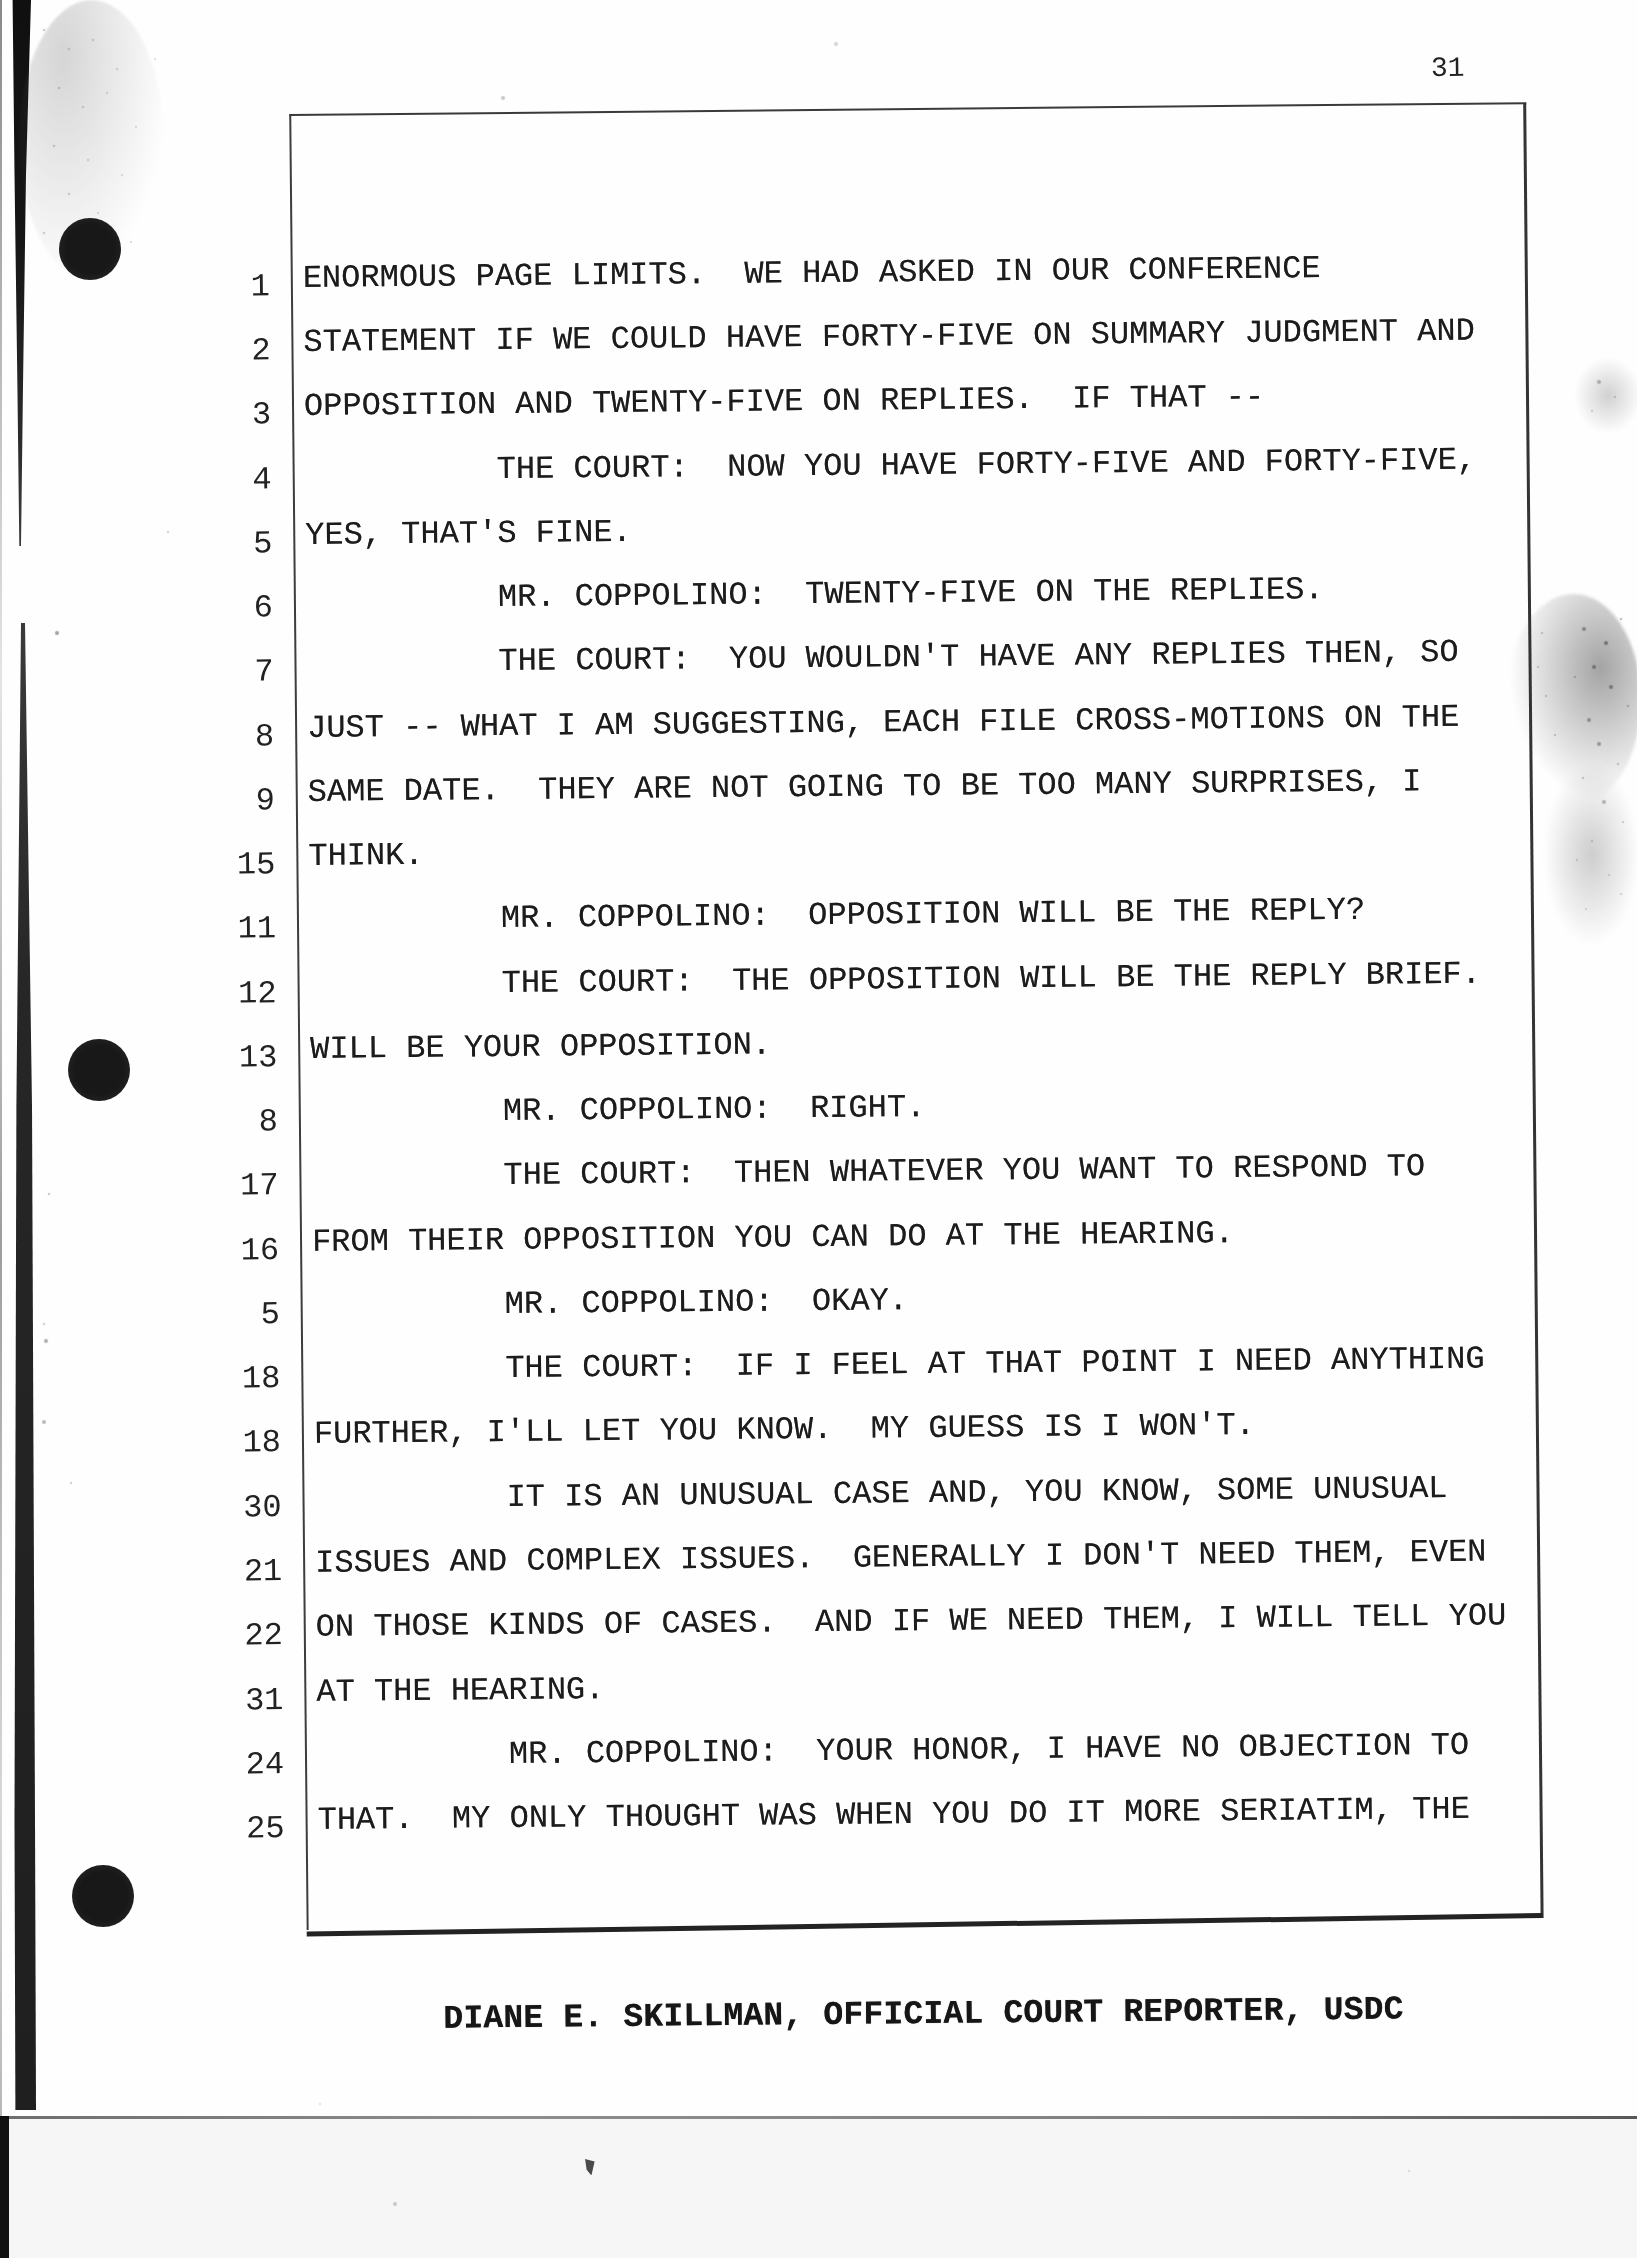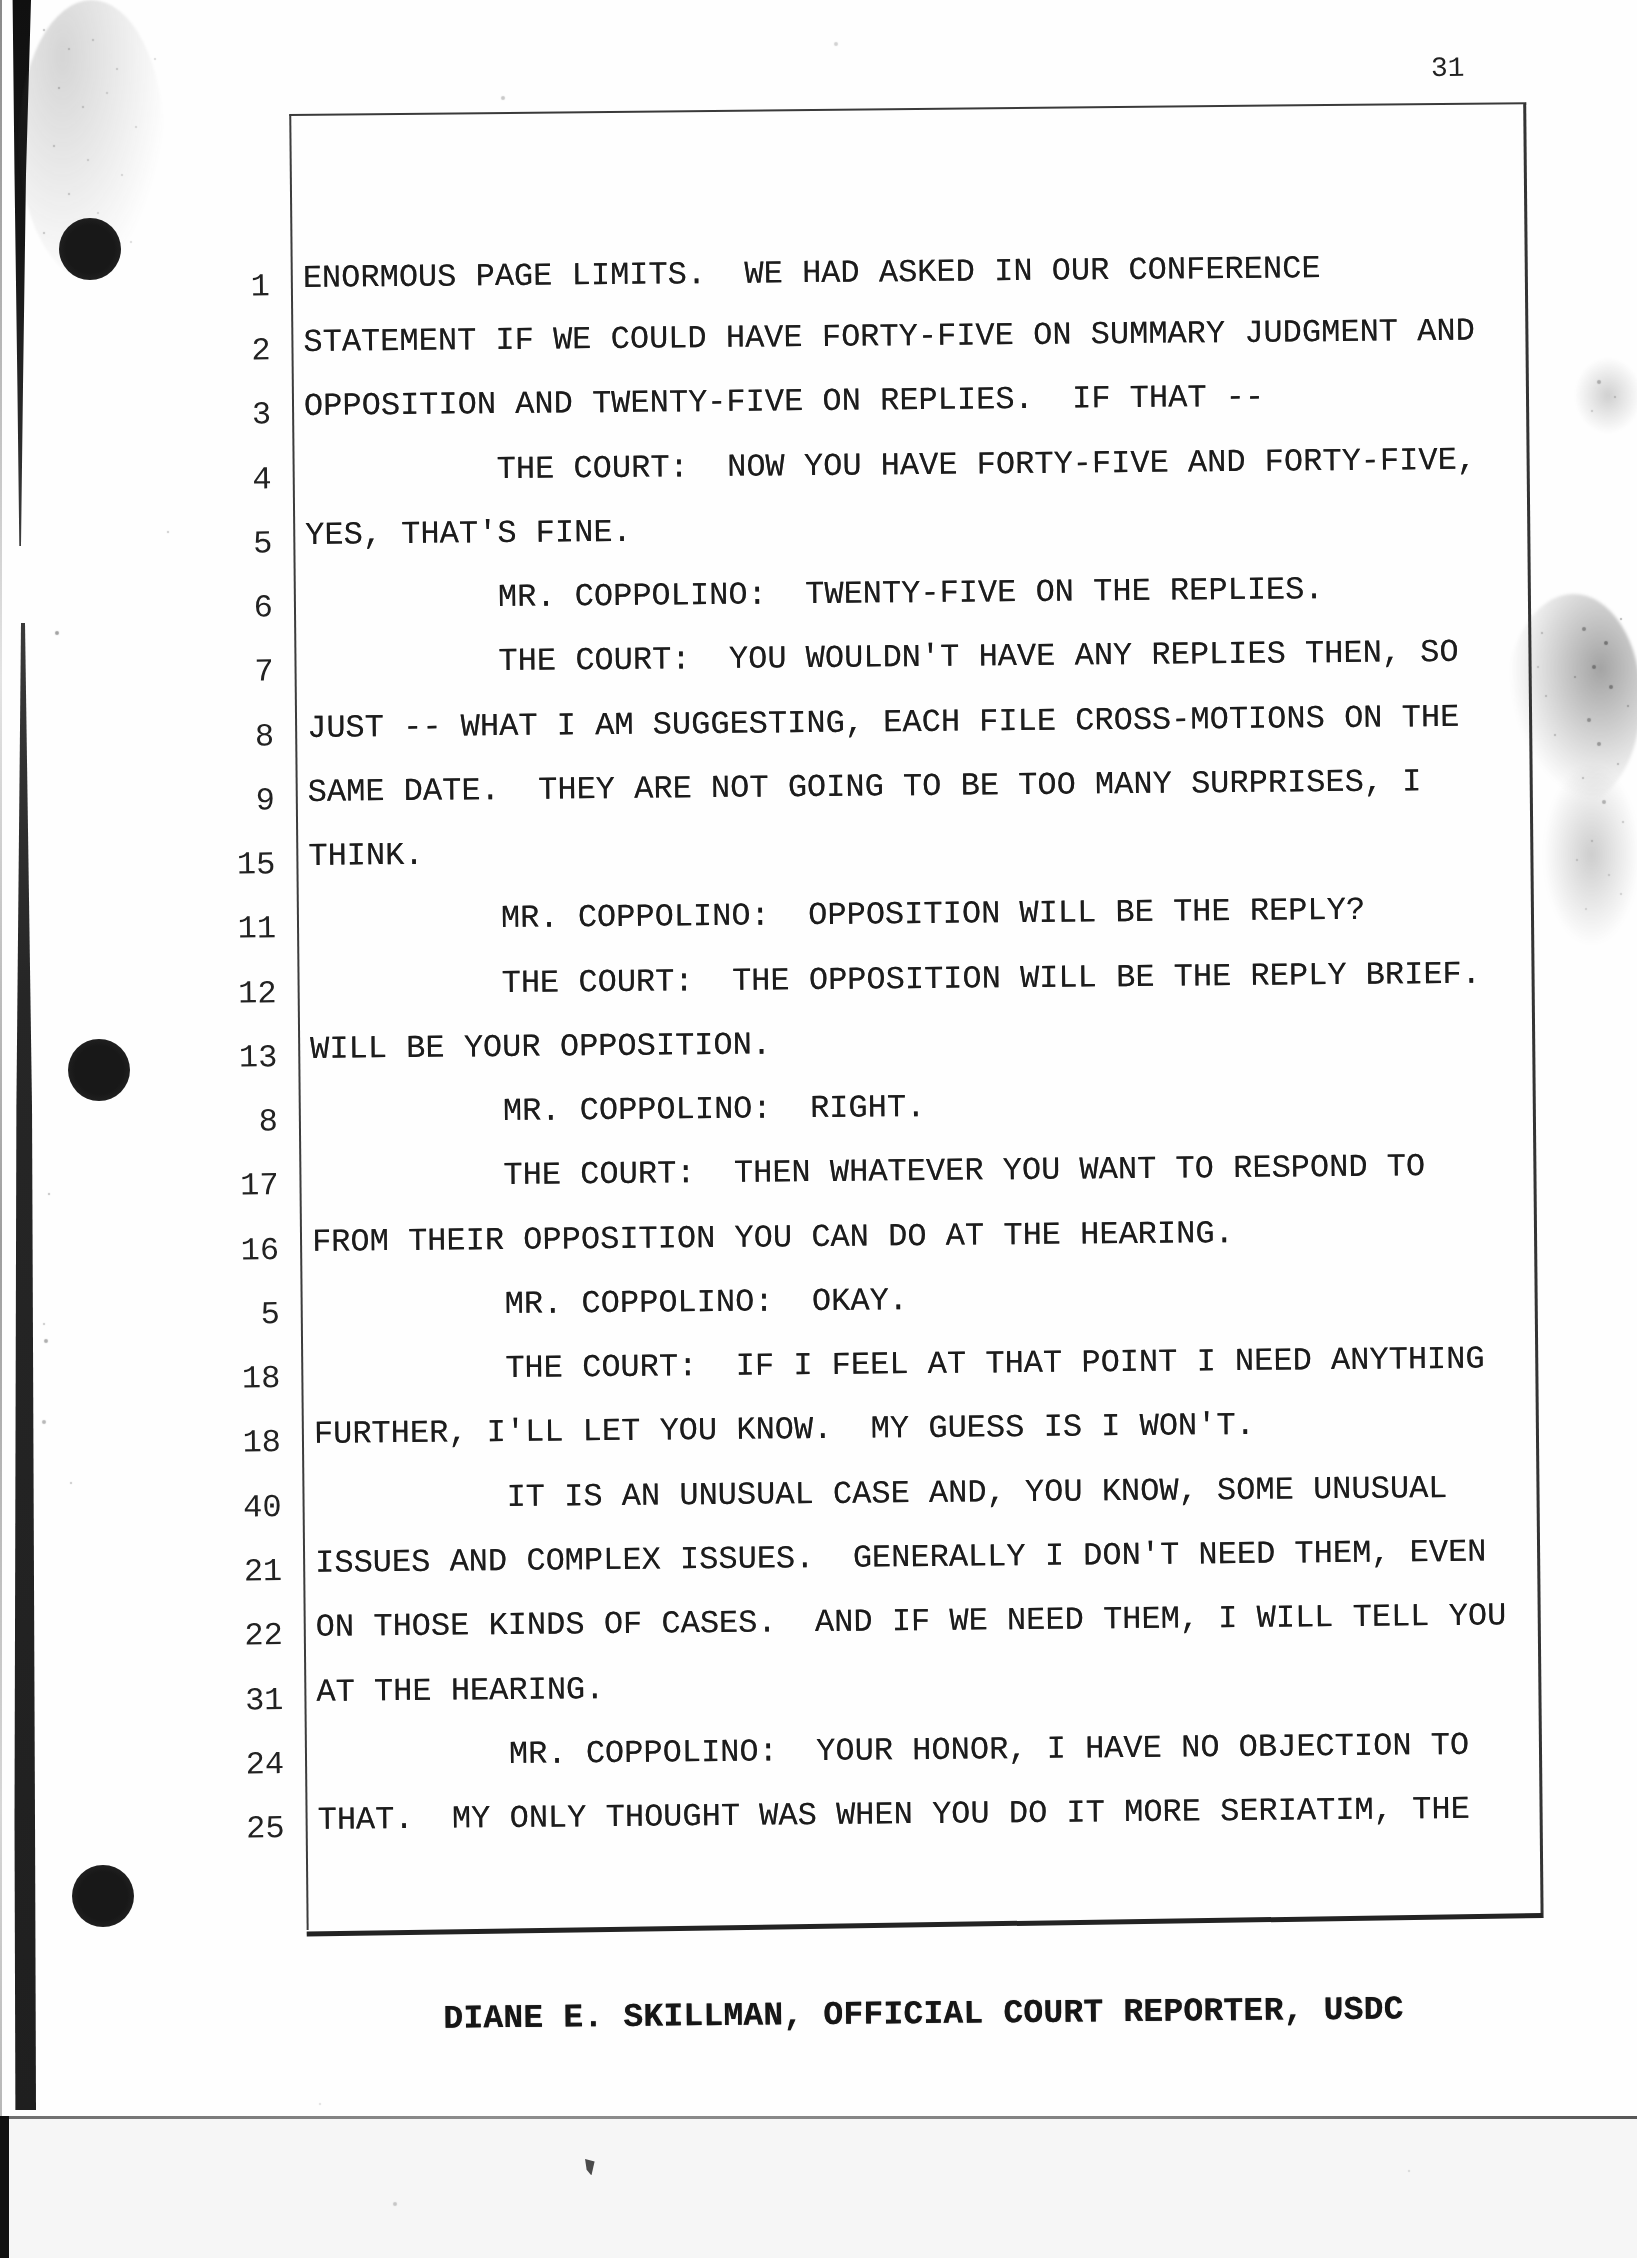--- a/index.html
+++ b/index.html
@@ -247,21 +247,21 @@
     <span class="num">18</span>
     <span class="txt">          THE COURT:  IF I FEEL AT THAT POINT I NEED ANYTHING</span>
   </div>
 
   <div class="row" style="top: 1411px;">
     <span class="num">18</span>
     <span class="txt">FURTHER, I'LL LET YOU KNOW.  MY GUESS IS I WON'T.</span>
   </div>
 
   <div class="row" style="top: 1476px;">
-    <span class="num">40</span>
+    <span class="num">30</span>
     <span class="txt">          IT IS AN UNUSUAL CASE AND, YOU KNOW, SOME UNUSUAL</span>
   </div>
 
   <div class="row" style="top: 1540px;">
     <span class="num">21</span>
     <span class="txt">ISSUES AND COMPLEX ISSUES.  GENERALLY I DON'T NEED THEM, EVEN</span>
   </div>
 
   <div class="row" style="top: 1604px;">
     <span class="num">22</span>

